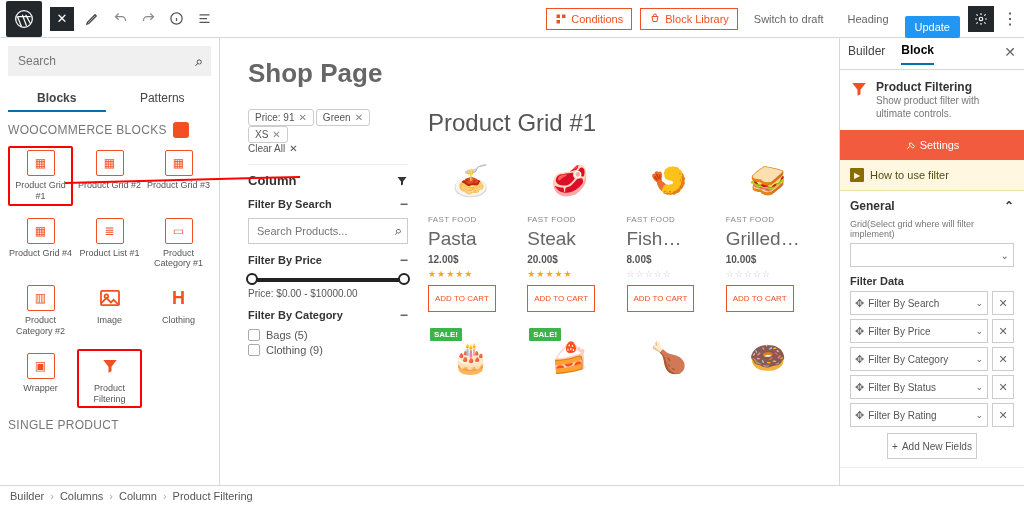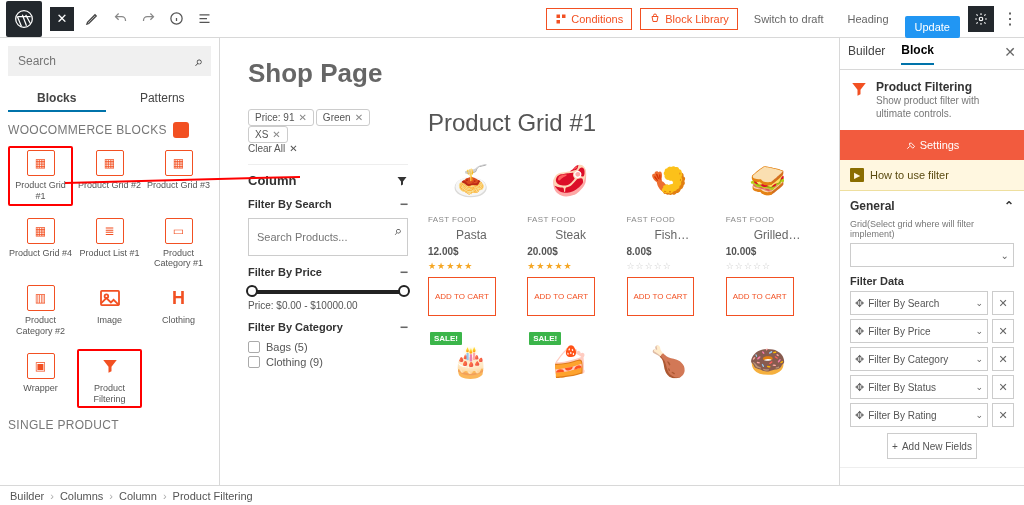--- a/index.html
+++ b/index.html
@@ -56,42 +56,42 @@
 .canvas-row{display:flex;gap:20px;}
 .sidebar-filter{width:160px;font-size:12px;}
 .chips{display:flex;flex-wrap:wrap;gap:2px;}
 .chip{border:1px solid #ccc;border-radius:3px;padding:2px 6px;font-size:10px;color:#555;display:flex;align-items:center;gap:4px;}
 .chip .x{font-size:10px;color:#888;}
 .clear-all{font-size:10px;color:#555;display:flex;align-items:flex-start;gap:4px;margin-bottom:10px;}
 .filter-head{font-weight:700;font-size:13px;display:flex;justify-content:space-between;align-items:center;border-top:1px solid #eee;padding-top:8px;margin-bottom:8px;}
 .facet-head{font-size:11px;font-weight:600;display:flex;justify-content:space-between;align-items:center;margin:8px 0 6px;}
 .facet-head .minus{font-size:14px;color:#666;}
 .f-search{position:relative;margin-bottom:8px;}
-.f-search input{width:100%;height:38px;border:1px solid #ccc;padding:0 20px 0 8px;font-size:11px;}
+.f-search input{width:100%;height:26px;border:1px solid #ccc;padding:0 20px 0 8px;font-size:11px;}
 .f-search .mag{position:absolute;right:6px;top:5px;font-size:13px;}
 .range{height:4px;background:#222;margin:10px 2px 6px;position:relative;border-radius:2px;}
 .range .dot{width:12px;height:12px;border:2px solid #222;background:#fff;border-radius:50%;position:absolute;top:-5px;}
 .range .dot.left{left:-4px}.range .dot.right{right:-4px}
 .price-txt{font-size:10px;color:#555;margin-bottom:8px;}
 .chk{display:flex;align-items:center;gap:6px;font-size:11px;color:#555;margin:3px 0;}
 .chk .box{width:12px;height:12px;border:1px solid #aaa;border-radius:2px;}
 
 
 .grid-area{flex:1;min-width:0;}
 .grid-title{font-size:24px;color:#555;font-weight:400;margin-bottom:12px;}
 .products{display:grid;grid-template-columns:repeat(4,1fr);gap:14px 14px;}
 .prod{display:flex;flex-direction:column;gap:4px;}
 .prod-img{height:62px;display:flex;align-items:center;justify-content:center;font-size:30px;position:relative;}
 .sale{position:absolute;left:2px;top:2px;background:#3bb54a;color:#fff;font-size:8px;font-weight:700;padding:2px 4px;border-radius:1px;}
 .cat{font-size:8px;color:#888;letter-spacing:.4px;}
-.pname{font-size:12px;color:#666;font-weight:400;white-space:nowrap;overflow:hidden;text-overflow:ellipsis;margin-left:28px;}
+.pname{font-size:19px;color:#666;font-weight:400;white-space:nowrap;overflow:hidden;text-overflow:ellipsis;}
 .price{font-size:10px;color:#555;font-weight:bold;}
 .stars{font-size:9px;letter-spacing:1px;}
 .stars.full{color:#f5a623}.stars.empty{color:#ccc}
-.add{border:1px solid var(--accent);color:var(--accent);font-size:8px;padding:14px 6px;width:max-content;margin-top:2px;}
+.add{border:1px solid var(--accent);color:var(--accent);font-size:8px;padding:8px 6px;width:max-content;margin-top:2px;}
 
 
 .panel{width:185px;border-left:1px solid var(--border);display:flex;flex-direction:column;overflow:hidden;}
 .panel-tabs{display:flex;height:32px;border-bottom:1px solid var(--border);align-items:center;padding:0 8px;gap:16px;position:relative;}
 .ptab{font-size:12px;color:#444;padding-bottom:6px;}
 .ptab.active{color:#000;border-bottom:2px solid var(--blue);font-weight:600;}
 .panel-tabs .close{position:absolute;right:8px;top:6px;font-size:14px;color:#666;}
 .blk-head{display:flex;gap:8px;padding:10px;}
 .blk-head .funnel{color:var(--accent);font-size:18px;}
 .blk-head .title{font-size:12px;font-weight:600;}

